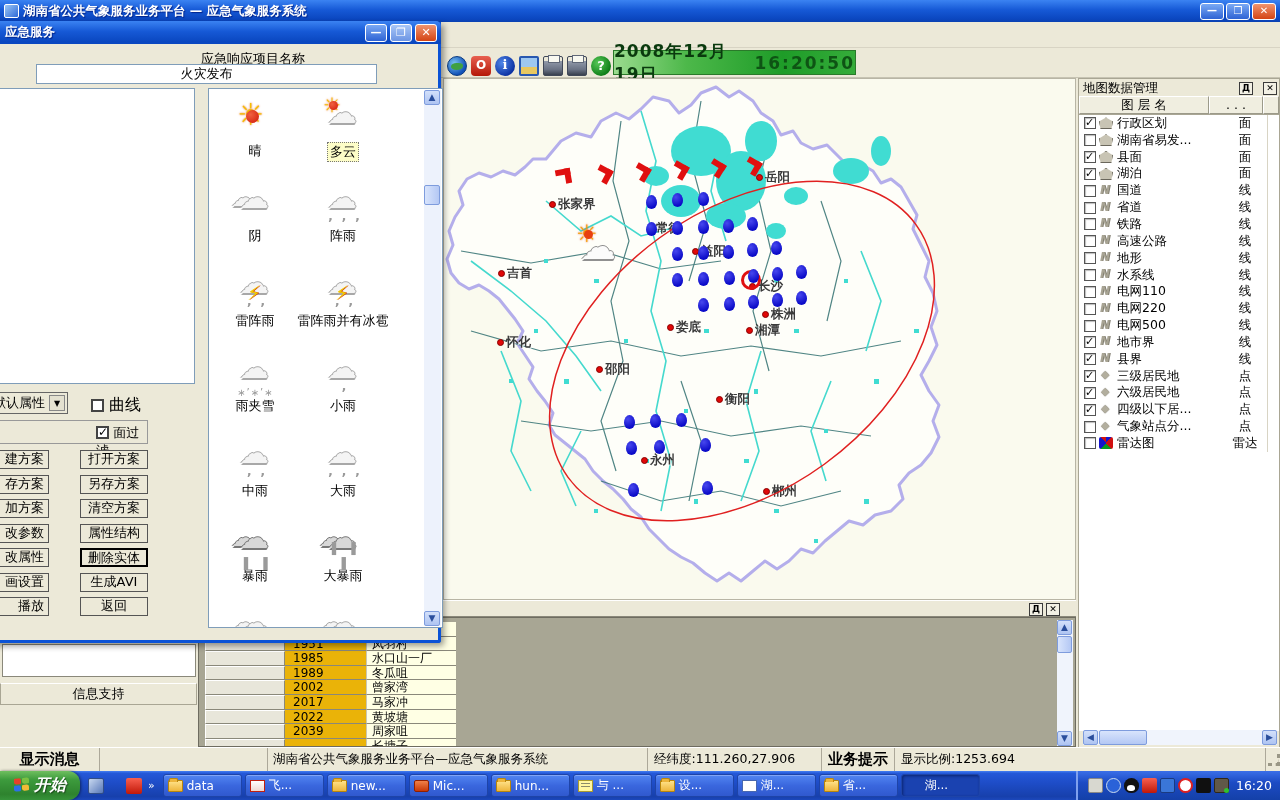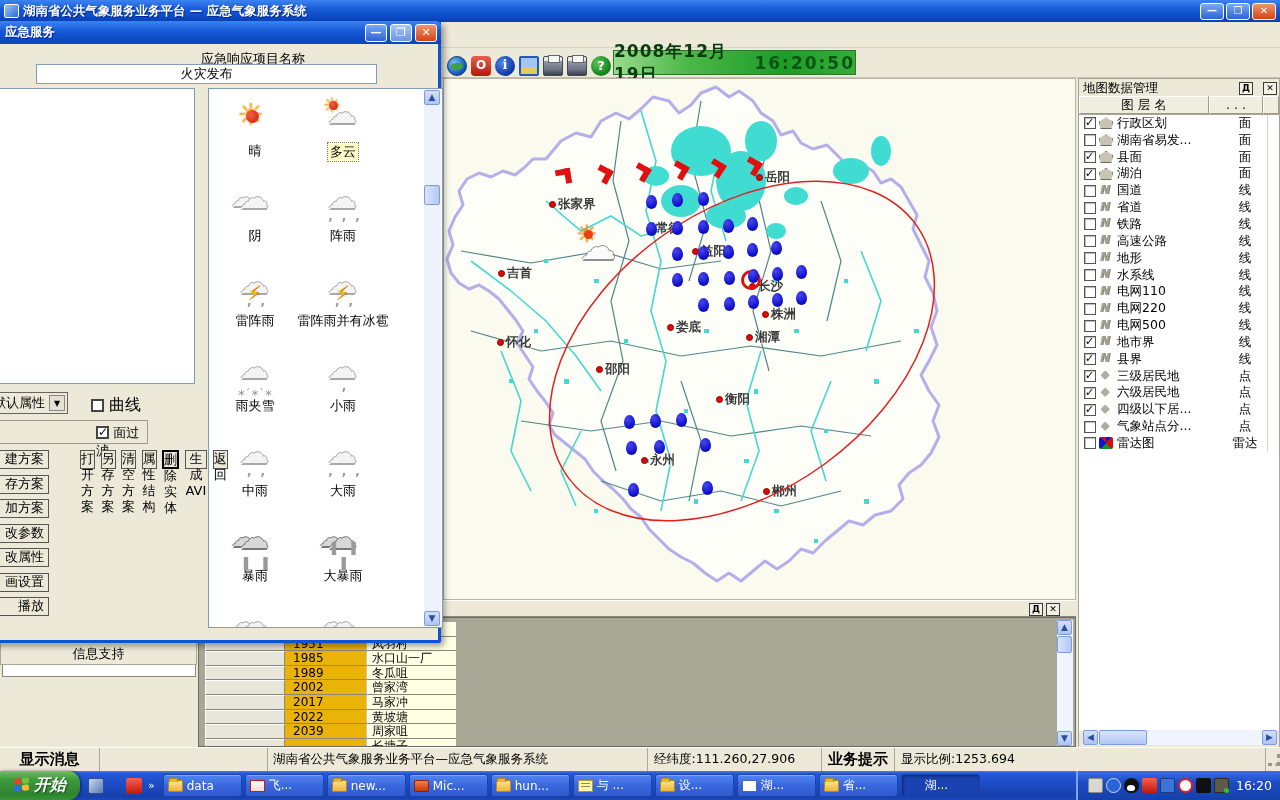--- a/index.html
+++ b/index.html
@@ -89,21 +89,21 @@
   .btr .c1 { width:82px; background:#eab308; border-bottom:1px solid #8A887A; border-right:1px solid #C8C6B4; font-size:12px; padding-left:8px; line-height:14px; color:#000; flex:none; }
   .btr .c2 { width:89px; background:#FFFFE4; border-bottom:1px solid #8A887A; font-size:12px; padding-left:5px; line-height:14px; color:#000; flex:none; white-space:nowrap; overflow:hidden; }
   .vscroll { position:absolute; left:858px; top:2px; width:16px; height:126px; background:#F0F4FC; }
   .vscroll .up { position:absolute; top:0; left:0; }
   .vscroll .vthumb { position:absolute; top:16px; left:0; width:15px; height:17px; background:linear-gradient(90deg,#D8E4FC,#B4C8F4); border:1px solid #7E9CDD; border-radius:2px; }
   .vscroll .dn { position:absolute; bottom:0; left:0; }
 
   
   .sidebar { position:absolute; left:0; top:643px; width:198px; height:104px; background:#ECE9D8; }
   .sidebar .white { position:absolute; left:2px; top:1px; width:194px; height:33px; background:#fff; border:1px solid #8A887A; }
-  .side-btn { position:absolute; left:0; width:197px; height:22px; background:#ECE9D8; border:1px solid #A9A694; border-top-color:#fff; text-align:center; font-size:13px; line-height:20px; color:#000; }
+  .side-btn { position:absolute; left:0; width:197px; height:22px; background:#ECE9D8; border:1px solid #A9A694; border-top-color:#fff; text-align:center; font-size:13px; line-height:20px; color:#000;margin-top:40px; }
 
   
   .statusbar { position:absolute; left:0; top:747px; width:1280px; height:24px; background:#ECE9D8; border-top:1px solid #fff; display:flex; align-items:center; }
   .seg { height:100%; border-right:1px solid #ACA899; display:flex; align-items:center; }
   .seg.msg { width:100px; justify-content:center; font-size:15px; font-weight:bold; }
   .seg.gap { width:168px; }
   .seg.plat { width:380px; padding-left:5px; font-size:12.5px; }
   .seg.coord { width:174px; padding-left:6px; font-size:12.5px; }
   .seg.tip { width:73px; justify-content:center; font-size:15px; font-weight:bold; }
   .seg.scale { width:371px; padding-left:6px; font-size:12.5px; }
@@ -189,21 +189,21 @@
   .wscroll .thumb { position:absolute; top:95px; left:0px; width:16px; height:20px; background:linear-gradient(90deg,#D8E4FC,#B4C8F4); border:1px solid #7E9CDD; border-radius:2px; }
   .wscroll .dn { position:absolute; bottom:0; left:0; width:16px; }
   .dd-default { position:absolute; left:60px; top:370px; width:165px; height:22px; background:#ECE9D8; border:1px solid #666; font-size:13px; line-height:20px; text-align:right; padding-right:22px; }
   .dd-default .arr { position:absolute; right:2px; top:2px; width:16px; height:16px; background:#E4E1D0; border:1px solid #888; font-size:8px; line-height:15px; text-align:center; }
   .chk { display:inline-block; width:13px; height:13px; border:2px solid #444; background:#fff; position:relative; vertical-align:-2px; }
   .chk.on::after { content:"✓"; position:absolute; left:0; top:-3px; font-size:12px; font-weight:bold; }
   .curve-chk { position:absolute; left:248px; top:373px; font-size:16px; }
   .filter-group { position:absolute; left:30px; top:398px; width:275px; height:24px; border:1px solid #999; }
   .fg-item { position:absolute; top:3px; font-size:13px; }
   .dlg-buttons-left { position:absolute; left:100px; top:428px; width:106px; display:flex; flex-direction:column; gap:5.5px; }
-  .dlg-buttons-right { position:absolute; left:237px; top:428px; width:68px; display:flex; flex-direction:row; gap:5.5px; }
+  .dlg-buttons-right { position:absolute; left:237px; top:428px; width:68px; display:flex; flex-direction:column; gap:5.5px; }
   .xbtn { height:19px; background:#ECE9D8; border:1px solid #555; font-size:13px; line-height:16px; text-align:center; color:#000; }
   .dlg-buttons-left .xbtn { text-align:right; padding-right:4px; }
   .xbtn.highlight { border:2px solid #000; font-weight:normal; }
 </style>
 </head>
 <body>
 
 <div id="screen">
 
   <div class="titlebar">
@@ -343,21 +343,21 @@
           <span class="dot"></span>
           <span class="cname">娄底</span>
         </div>
 
         <div class="city" style="left: 318px; top: 227px;">
 
           <span class="dot"></span>
           <span class="cname">株洲</span>
         </div>
 
-        <div class="city" style="left: 302px; top: 250px;">
+        <div class="city" style="left: 302px; top: 243px;">
 
           <span class="dot"></span>
           <span class="cname">湘潭</span>
         </div>
 
         <div class="city" style="left: 53px; top: 255px;">
 
           <span class="dot"></span>
           <span class="cname">怀化</span>
         </div>

